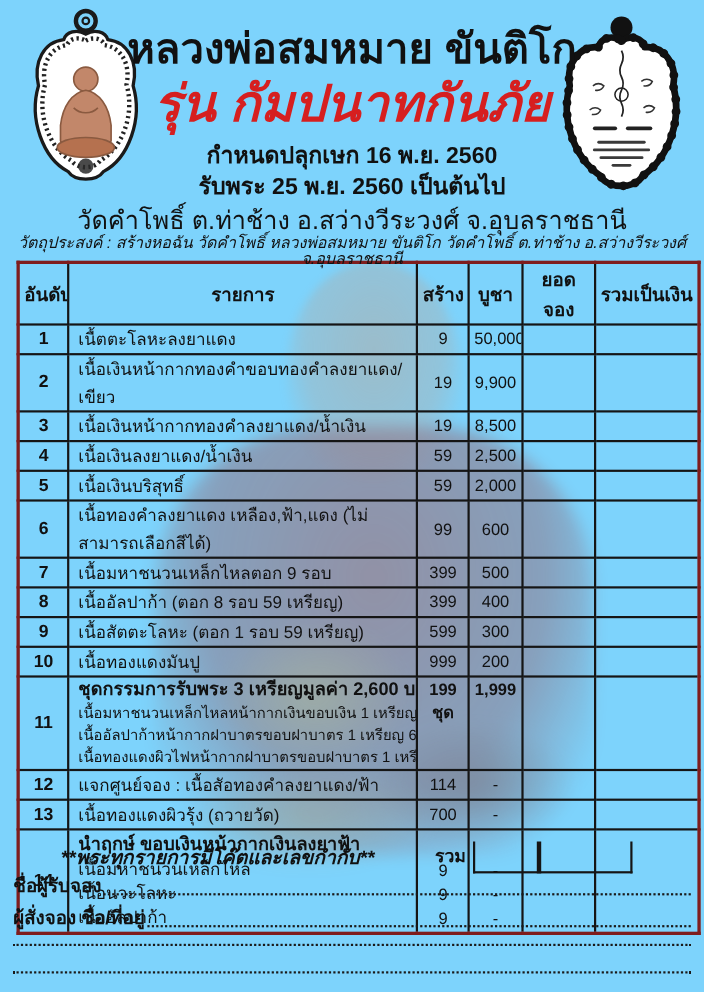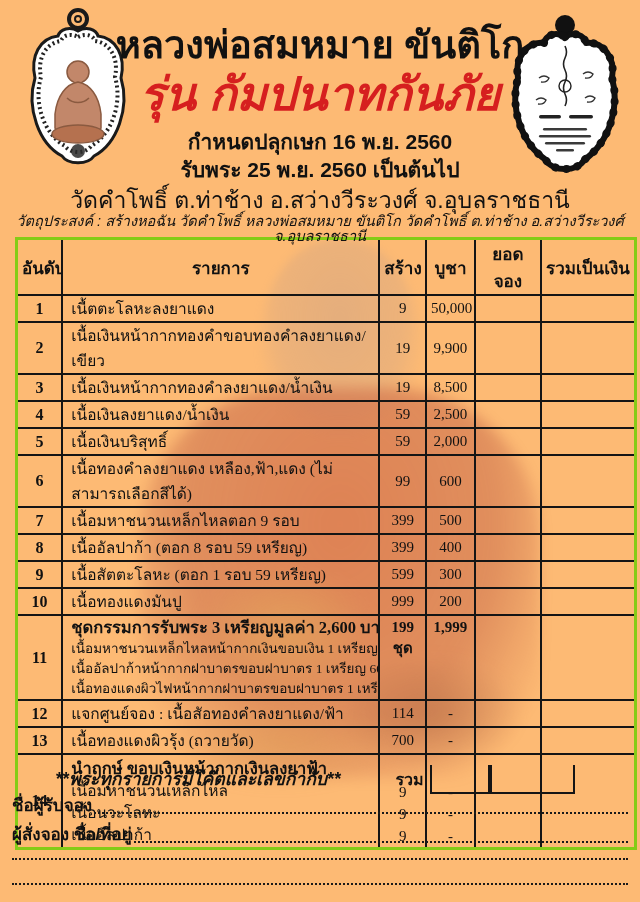--- a/index.html
+++ b/index.html
@@ -1,17 +1,17 @@
 <!DOCTYPE html>
 <html><head>
 <meta charset="utf-8">
 <style>
   html,body{margin:0;padding:0;background:#e8e8e8;}
   .page{
-    position:relative;width:640px;height:902px;background:#fdba74;
+    position:relative;width:640px;height:902px;background:#7dd3fc;
     font-family:"Liberation Sans","DejaVu Sans",sans-serif;color:#111;
     overflow:hidden;margin:0 auto;
   }
   
   .watermark{position:absolute;left:130px;top:238px;width:420px;height:545px;z-index:0;opacity:.5;pointer-events:none;}
   .wm-head{position:absolute;left:130px;top:0px;width:160px;height:200px;border-radius:50% 50% 46% 46%;
     background:radial-gradient(ellipse at 50% 40%, rgba(196,158,136,.85) 0%, rgba(196,158,136,.55) 55%, rgba(196,158,136,0) 78%);
     filter:blur(4px);}
   .wm-robe{position:absolute;left:10px;top:150px;width:400px;height:390px;border-radius:38% 38% 20% 20%;
     background:radial-gradient(ellipse at 50% 35%, rgba(176,48,38,.8) 0%, rgba(158,42,40,.6) 55%, rgba(158,42,40,0) 85%);
@@ -32,21 +32,21 @@
   .hdr-title{top:26px;font-size:38px;font-weight:700;letter-spacing:0px;}
   .hdr-edition{top:70px;font-size:46px;font-weight:700;font-style:italic;color:#d61f1f;}
   .hdr-line1{top:131px;font-size:21px;font-weight:700;}
   .hdr-line2{top:159px;font-size:21px;font-weight:700;}
   .hdr-temple{top:188px;font-size:23px;font-weight:400;}
   .hdr-purpose{top:214px;font-size:14.5px;font-weight:400;font-style:italic;letter-spacing:0;}
 
   
   .tbl{position:absolute;left:15px;top:237px;width:622px;border-collapse:collapse;table-layout:fixed;z-index:1;background:transparent;}
   .tbl td,.tbl th{border:2px solid #151515;background:transparent;padding:0 4px;vertical-align:middle;overflow:hidden;}
-  .tbl{border:3px solid #84cc16;font-family:Liberation Serif, serif;}
+  .tbl{border:3px solid #7f1d1d;}
   .tbl th{font-size:17px;font-weight:700;height:33px;text-align:center;}
   .c-no{text-align:center;font-weight:700;font-size:16px;}
   .c-name{text-align:left;padding-left:8px !important;font-size:15.5px;}
   .c-num{text-align:center;font-size:15px;}
   .r{height:26px;}
   .r1113{height:26px;}
   .vtop{vertical-align:top !important;padding-top:3px !important;}
   .bold{font-weight:700;}
   .row-title{font-size:16.5px;font-weight:700;line-height:23px;height:23px;white-space:nowrap;}
   .sub{font-size:13.5px;line-height:20px;height:20px;white-space:nowrap;}

